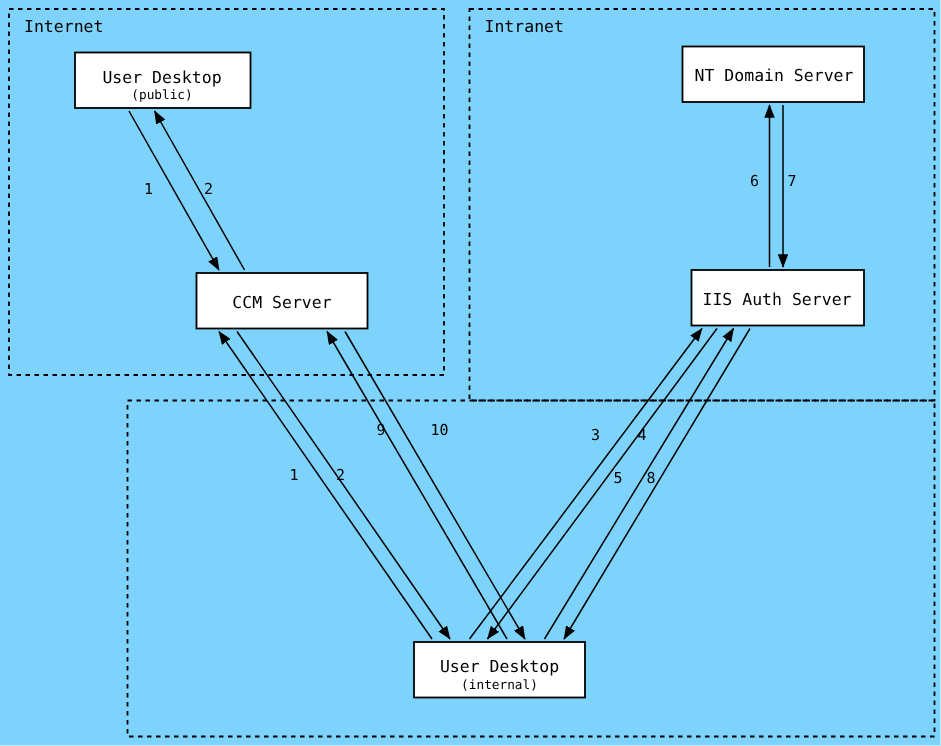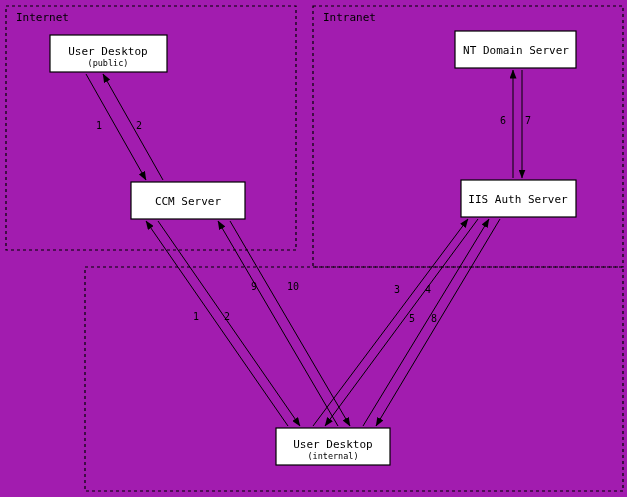--- a/index.html
+++ b/index.html
@@ -4,21 +4,21 @@
 <style>
   html, body {
     margin: 0;
     padding: 0;
     background: #ffffff;
   }
   #canvas {
     position: relative;
     width: 627px;
     height: 497px;
-    background: #a21caf;
+    background: #7dd3fc;
     font-family: "DejaVu Sans Mono", "Liberation Mono", monospace;
     overflow: hidden;
   }
   svg#diagram {
     position: absolute;
     left: 0;
     top: 0;
     width: 627px;
     height: 497px;
   }

